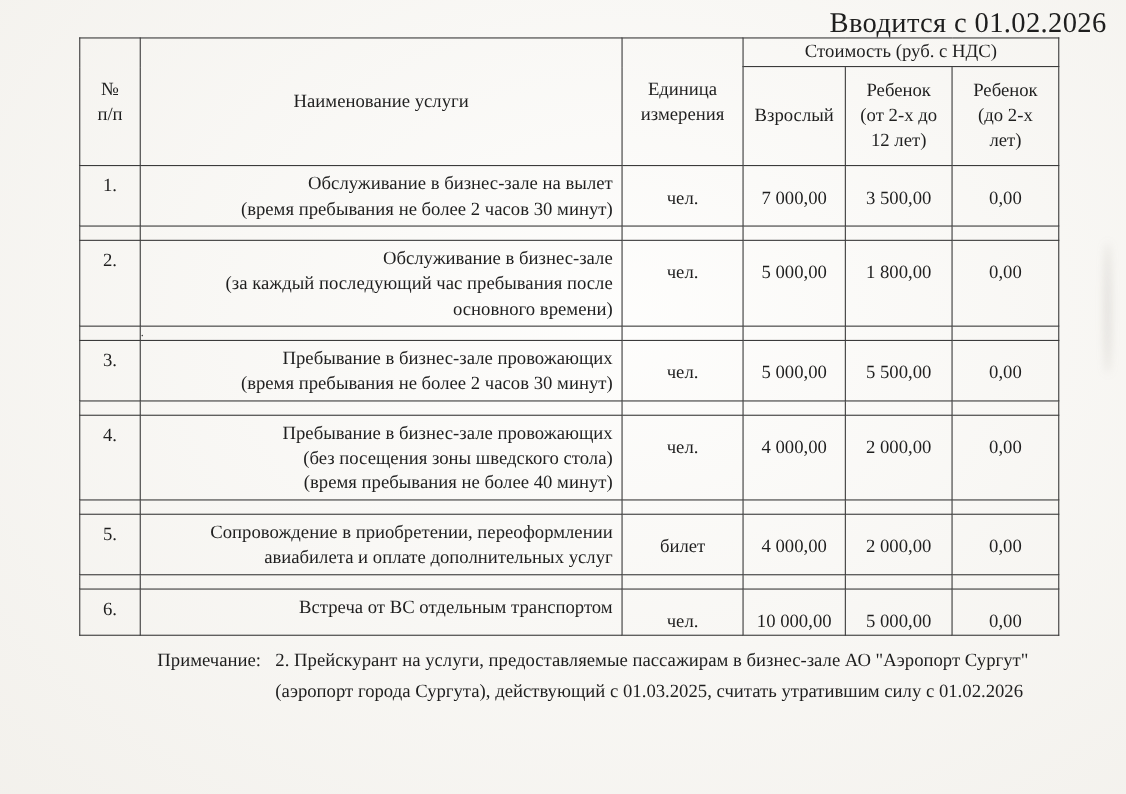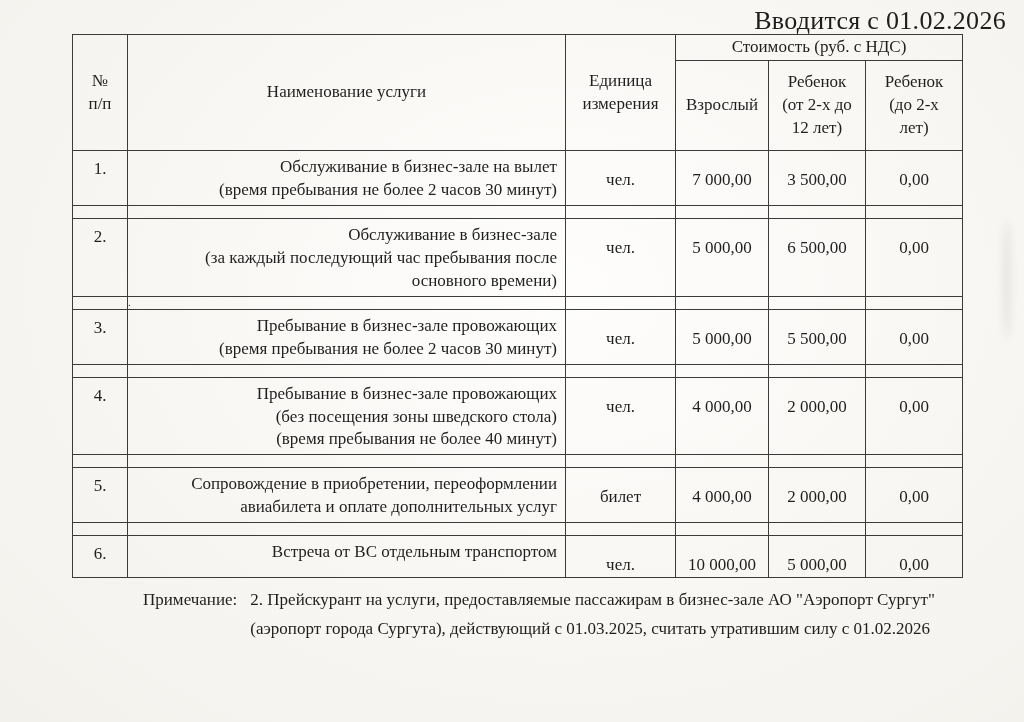--- a/index.html
+++ b/index.html
@@ -142,21 +142,21 @@
           <td></td>
           <td></td>
       </tr>
       <tr class="h-r2">
         <td class="num-cell">2.</td>
         <td class="service-cell">Обслуживание в бизнес-зале
 (за каждый последующий час пребывания после
 основного времени)</td>
         <td class="unit-cell">чел.</td>
         <td class="price-cell">5 000,00</td>
-        <td class="price-cell">6 500,00</td>
+        <td class="price-cell">1 800,00</td>
         <td class="price-cell">0,00</td>
       </tr>
       <tr class="spacer">
         <td></td>
           <td class="dot-cell">.</td>
           <td></td>
           <td></td>
           <td></td>
           <td></td>
       </tr>

